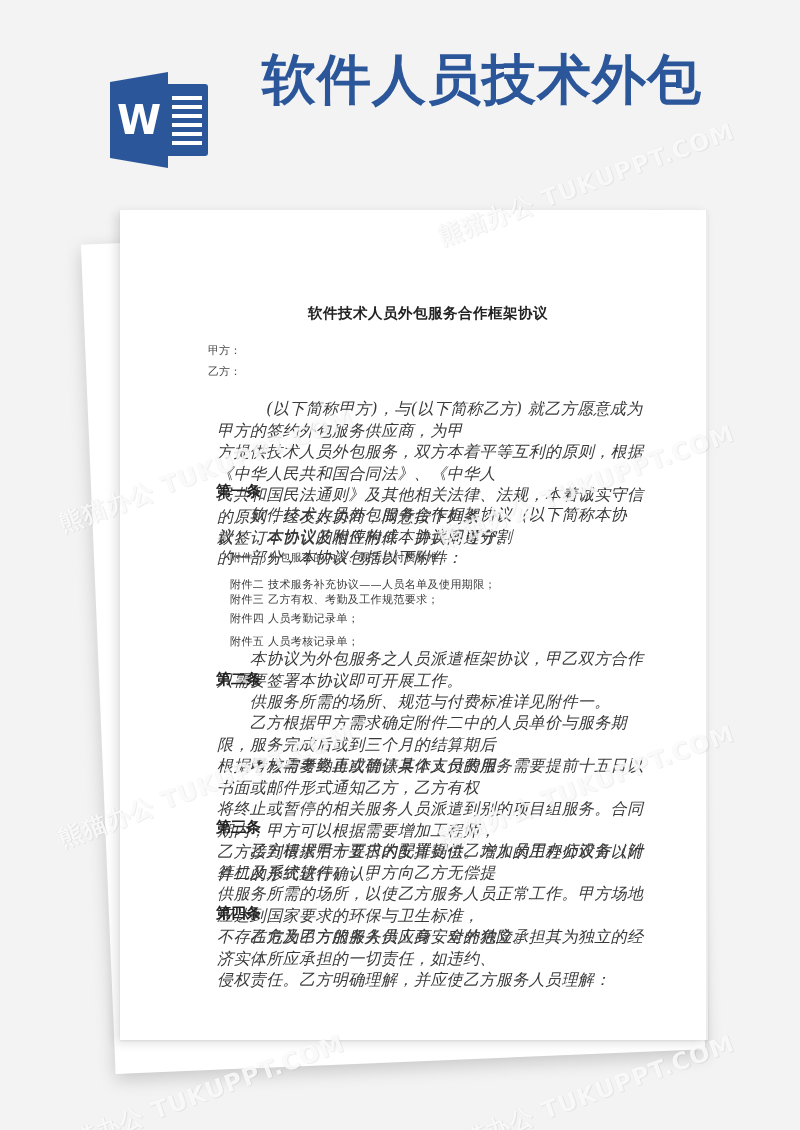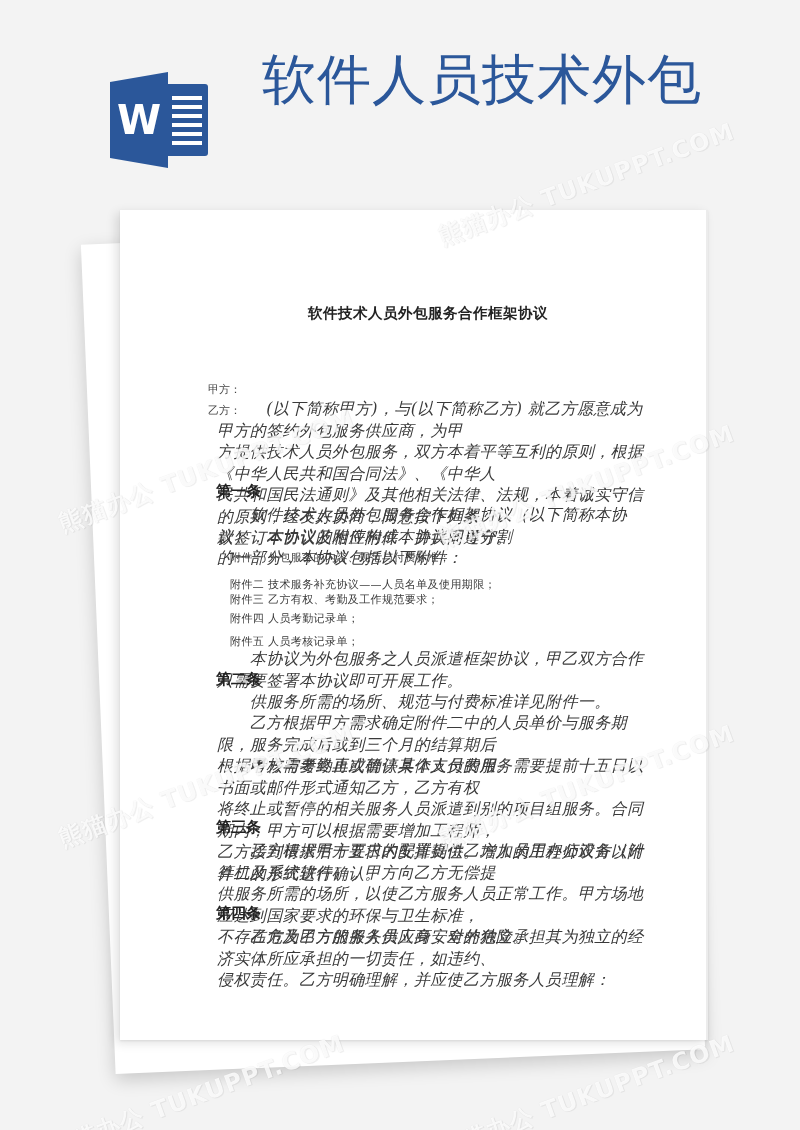--- a/index.html
+++ b/index.html
@@ -11,21 +11,21 @@
   }
 
   
   .logo {
     position: absolute; left: 110px; top: 72px; width: 102px; height: 96px;
   }
   .page-heading {
     position: absolute; left: 262px; top: 52px; width: 470px;
     color: #2b579a;
     font-family: "DejaVu Sans", sans-serif;
-    font-size: 54px; line-height: 55px; font-weight: normal;
+    font-size: 54px; line-height: 55px; font-weight: bold;
     letter-spacing: 1px;
   }
 
   
   .wm {
     position: absolute;
     color: rgba(255,255,255,0.85);
     text-shadow: 0 0 1px rgba(0,0,0,0.10), 1px 1px 0 rgba(0,0,0,0.05);
     font-family: "DejaVu Sans", sans-serif;
     font-weight: bold; font-size: 24px;
@@ -57,21 +57,21 @@
     font-family: "DejaVu Serif", "Liberation Serif", serif;
     color: #333;
   }
   .doc-title {
     position: absolute; left: 0; top: 94px; width: 440px;
     text-align: center;
     font-size: 14.5px; font-weight: bold; color: #222;
     letter-spacing: 0.5px;
   }
   .party {
-    position: absolute; left: 0; font-size: 11px; color: #444; margin-top: 39px;
+    position: absolute; left: 0; font-size: 11px; color: #444;
   }
   .para {
     position: absolute; left: 9px; width: 440px;
     font-size: 16px; line-height: 21.5px; color: #3a3a3a;
     white-space: pre-line; letter-spacing: 0.4px; font-style: italic;
   }
   .art-head {
     position: absolute; left: 8px;
     font-size: 15px; font-weight: bold; color: #222;
   }

